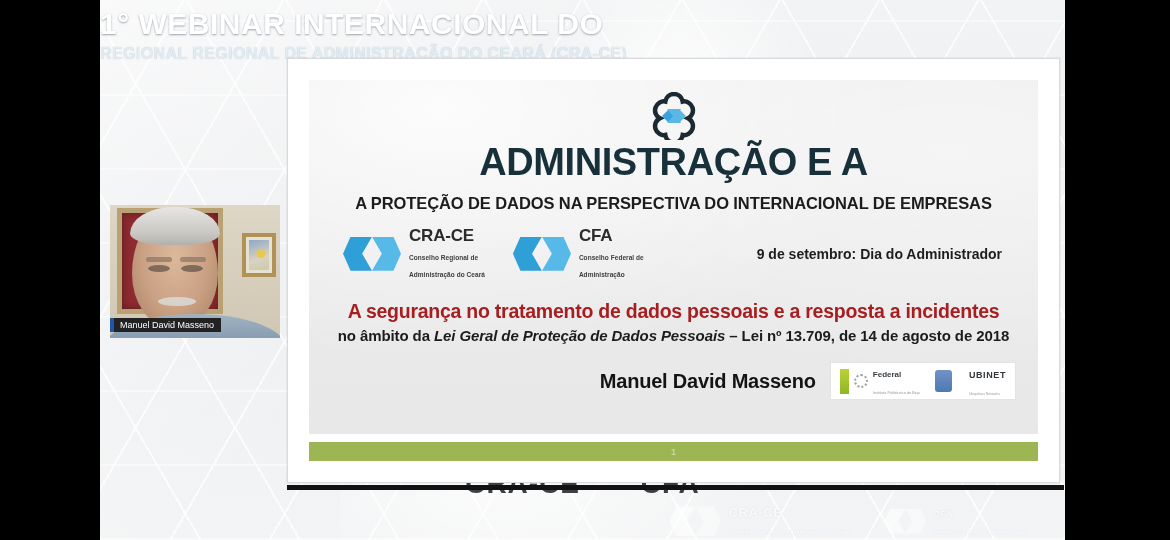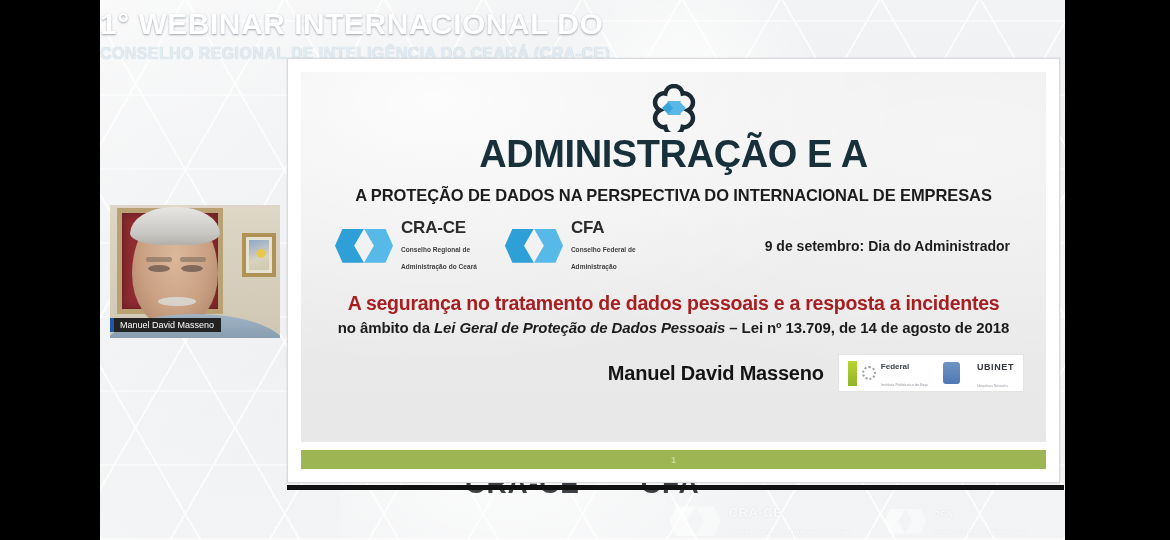--- a/index.html
+++ b/index.html
@@ -68,21 +68,21 @@
     clip-path:polygon(0% 50%, 26% 0%, 100% 0%, 66% 50%, 100% 100%, 26% 100%);
   }
   .cra-mark .hx.right { right:0; transform:scaleX(-1); }
   .cra-mark .hx.left { left:0; }
 
   
   #slide {
     position:absolute; left:287px; top:58px; width:773px; height:425px;
     background:#ffffff; border:1px solid #d8dadd;
     box-shadow:0 0 0 1px rgba(0,0,0,.04);
-    padding:13px; display:flex; flex-direction:column;
+    padding:21px; display:flex; flex-direction:column;
   }
   #slide-inner {
     flex:1; background:linear-gradient(180deg,#ececec 0%,#eaeaea 55%,#e8e8e8 100%);
     position:relative; display:flex; flex-direction:column; align-items:center;
     padding-top:6px; overflow:hidden;
   }
   
   #slide-sheen { position:absolute; inset:0; pointer-events:none;
     background:
       radial-gradient(ellipse at 18% 8%, rgba(255,255,255,.85), rgba(255,255,255,0) 55%),
@@ -188,21 +188,21 @@
 <div id="stage">
 
   <div id="share-area">
     <div id="hex-texture"></div>
     <div id="hex-blob-1"></div>
     <div id="hex-blob-2"></div>
     <div id="hex-blob-3"></div>
 
     <div id="event-banner">
       <div id="event-line1">1° WEBINAR INTERNACIONAL DO</div>
-      <div id="event-line2">CONSELHO REGIONAL DE INTELIGÊNCIA DO CEARÁ (CRA-CE)</div>
+      <div id="event-line2">REGIONAL REGIONAL DE ADMINISTRAÇÃO DO CEARÁ (CRA-CE)</div>
     </div>
 
     <div id="bg-bottom-text">
       <span>CRA-CE</span>
       <span>CFA</span>
     </div>
 
     <div id="bg-watermarks">
       <div class="wm-group">
         <span class="cra-mark" style="width:52px;height:30px">

